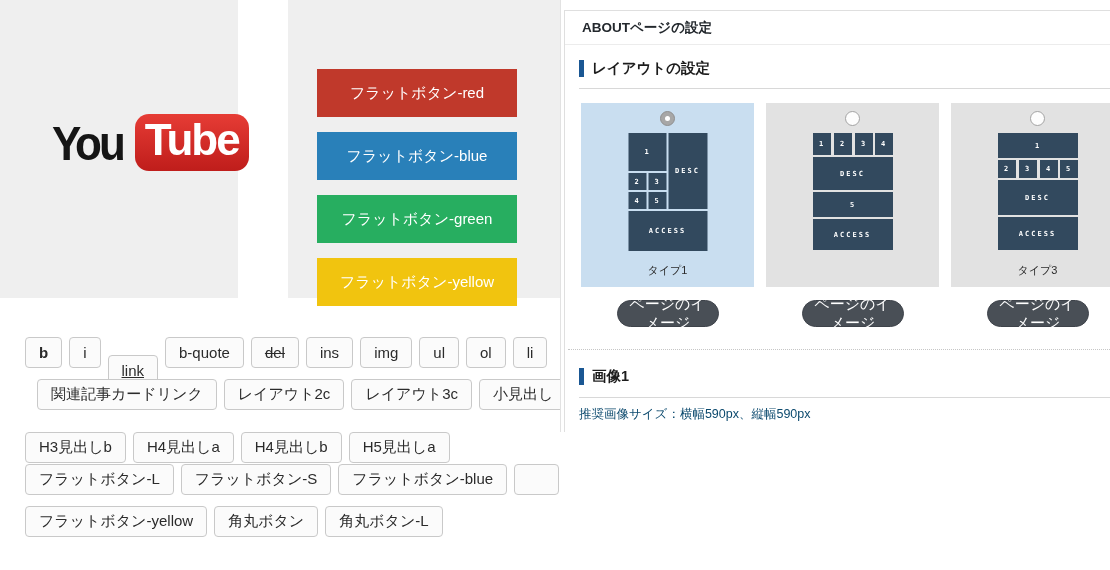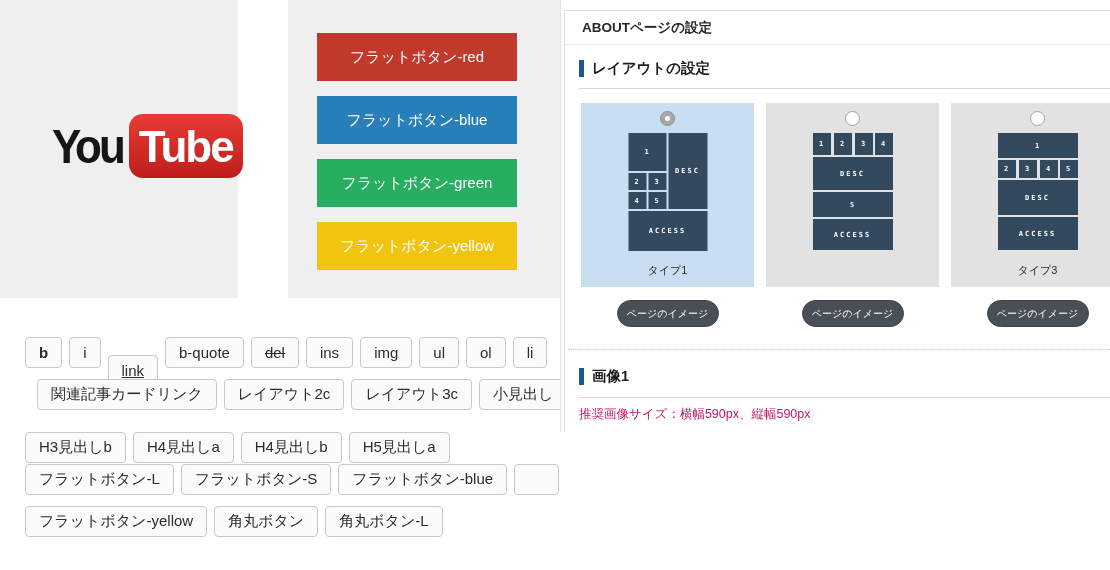--- a/index.html
+++ b/index.html
@@ -8,26 +8,26 @@
     font-family:"Liberation Sans","DejaVu Sans",sans-serif;color:#222;
   }
   
   .gray-box{position:absolute;top:0;height:298px;background:#efefef;}
   .gray-box--logo{left:0;width:238px;}
   .gray-box--buttons{left:288px;width:272px;}
 
   
   .yt{position:absolute;left:52px;top:114px;display:flex;align-items:center;}
   .yt-you{font-size:44px;font-weight:bold;letter-spacing:-3px;color:#151515;transform:scaleY(1.1);}
-  .yt-tube{margin-left:6px;background:linear-gradient(#e63c35,#bf1d1b);color:#fff;font-size:44px;
-    font-weight:bold;letter-spacing:-2px;padding:11px 10px 9px;border-radius:14px;line-height:1;}
+  .yt-tube{margin-left:12px;background:linear-gradient(#e63c35,#bf1d1b);color:#fff;font-size:44px;
+    font-weight:bold;letter-spacing:-2px;padding:4px 10px 9px;border-radius:14px;line-height:1;}
 
   
   .flat-btn{position:absolute;left:29px;width:200px;height:48px;display:flex;align-items:center;
-    justify-content:center;color:#fff;font-size:15px;cursor:pointer;border:0;}
+    justify-content:center;color:#fff;font-size:15px;cursor:pointer;border:0;margin-top:36px;}
   .fb-red{top:33px;background:#c0392b;}
   .fb-blue{top:96px;background:#2980b9;}
   .fb-green{top:159px;background:#27ae60;}
   .fb-yellow{top:222px;background:#f1c40f;}
 
   
   .qrow{position:absolute;left:25px;display:flex;gap:7px;z-index:1;}
   .qrow--1{top:337px;}
   .qrow--2{top:379px;margin-left:12px;}
   .qrow--3{top:432px;align-items:center;}
@@ -98,25 +98,25 @@
   .t3-c4{left:42px;top:27px;width:18px;height:18px;}
   .t3-c5{left:62px;top:27px;width:18px;height:18px;}
   .t3-desc{left:0;top:47px;width:80px;height:35px;}
   .t3-access{left:0;top:84px;width:80px;height:33px;}
   .card-label{position:absolute;left:0;right:0;bottom:9px;text-align:center;font-size:11px;color:#2a2a2a;}
 
   
   .pill-row{position:absolute;left:20px;top:300px;display:flex;gap:12px;}
   .pill-col{width:173px;display:flex;justify-content:center;}
   .pill{width:102px;height:27px;border:1px solid #3e434a;border-radius:14px;background:#494f56;
-    color:#fff;font-size:10px;display:flex;align-items:center;justify-content:center;cursor:pointer;
+    color:#fff;font-size:15px;display:flex;align-items:center;justify-content:center;cursor:pointer;
     font-family:"Liberation Sans","DejaVu Sans",sans-serif;}
 
   
-  .recommended{position:absolute;left:18px;top:406px;font-size:12.5px;color:#be185d;}
+  .recommended{position:absolute;left:18px;top:406px;font-size:12.5px;color:#0c4a6e;}
   .thumb{position:absolute;left:18px;top:440px;width:107px;height:107px;overflow:hidden;
     background:
       radial-gradient(circle at 14% 8%, rgba(255,190,120,.55) 0, rgba(255,190,120,0) 9%),
       radial-gradient(circle at 30% 6%, rgba(255,170,90,.5) 0, rgba(255,170,90,0) 8%),
       radial-gradient(circle at 47% 10%, rgba(255,150,70,.35) 0, rgba(255,150,70,0) 9%),
       radial-gradient(circle at 63% 32%, rgba(190,70,190,.4) 0, rgba(190,70,190,0) 11%),
       radial-gradient(circle at 56% 45%, rgba(90,110,200,.28) 0, rgba(90,110,200,0) 14%),
       linear-gradient(115deg,#33241b 0%,#1f1510 40%,#110c09 75%,#0b0807 100%);}
   .t-brick{position:absolute;left:0;top:18%;width:38%;height:48%;
     background:repeating-linear-gradient(0deg, rgba(150,100,70,.18) 0 2px, rgba(0,0,0,0) 2px 5px);}

